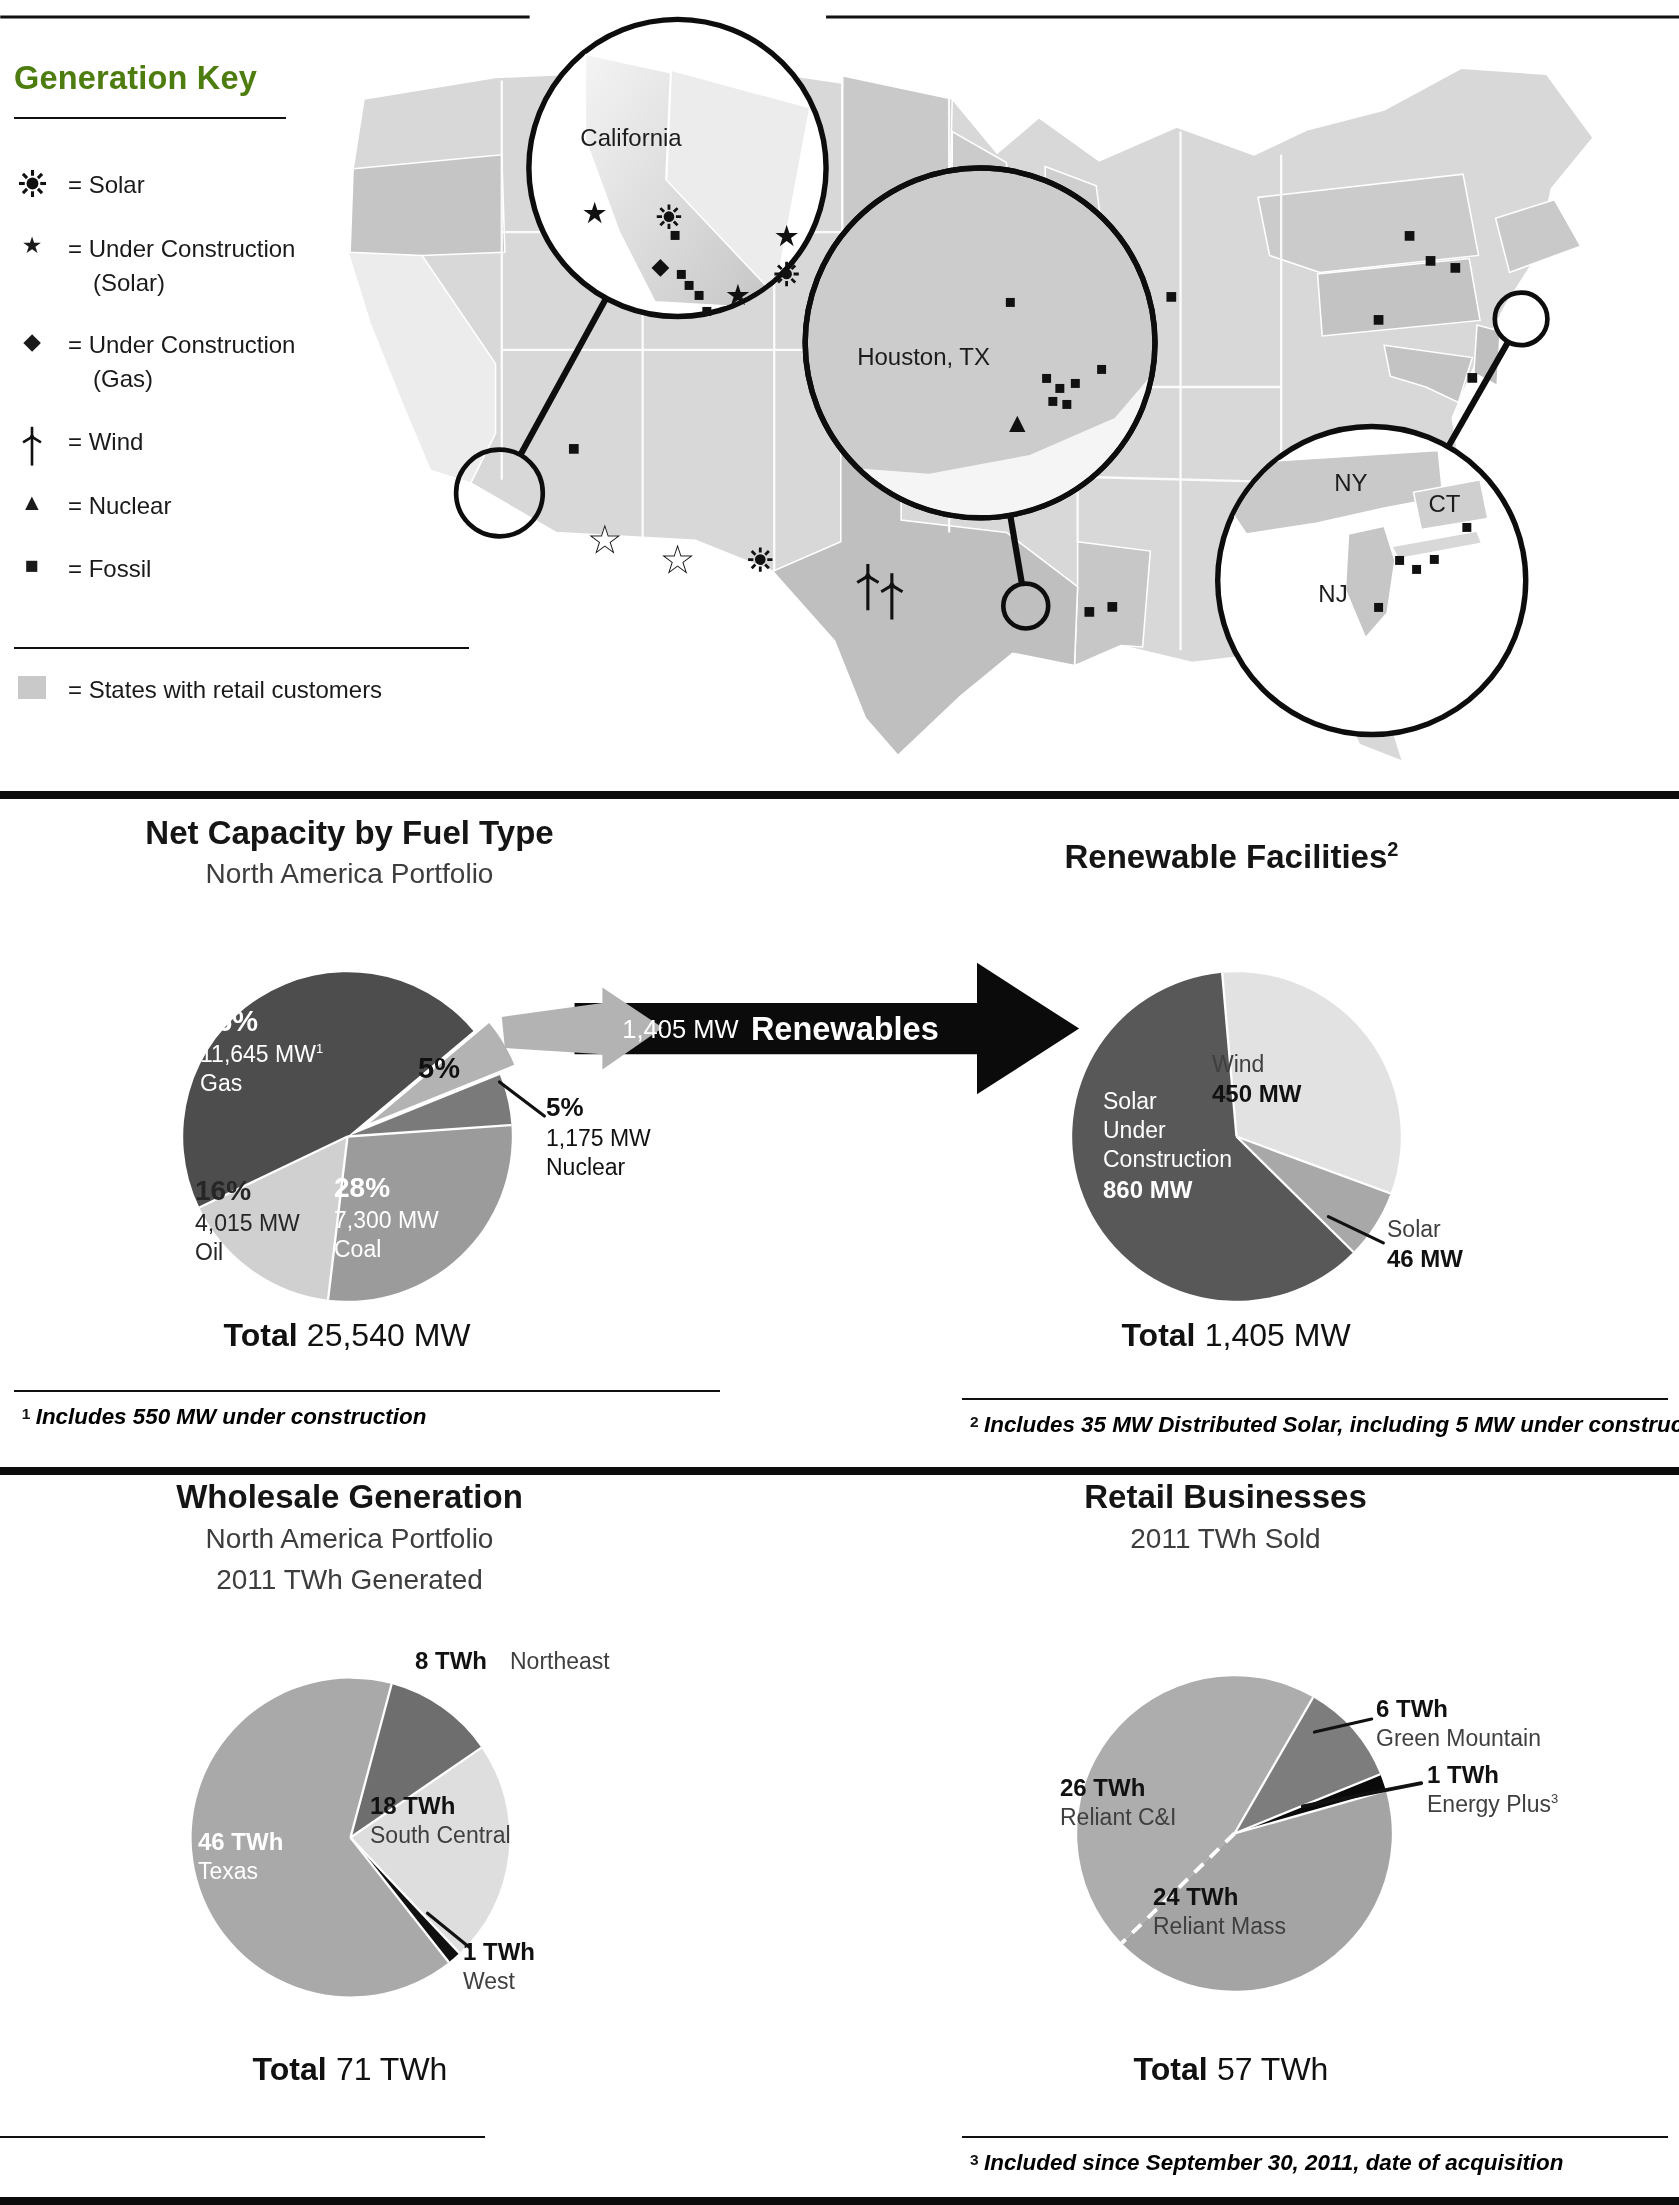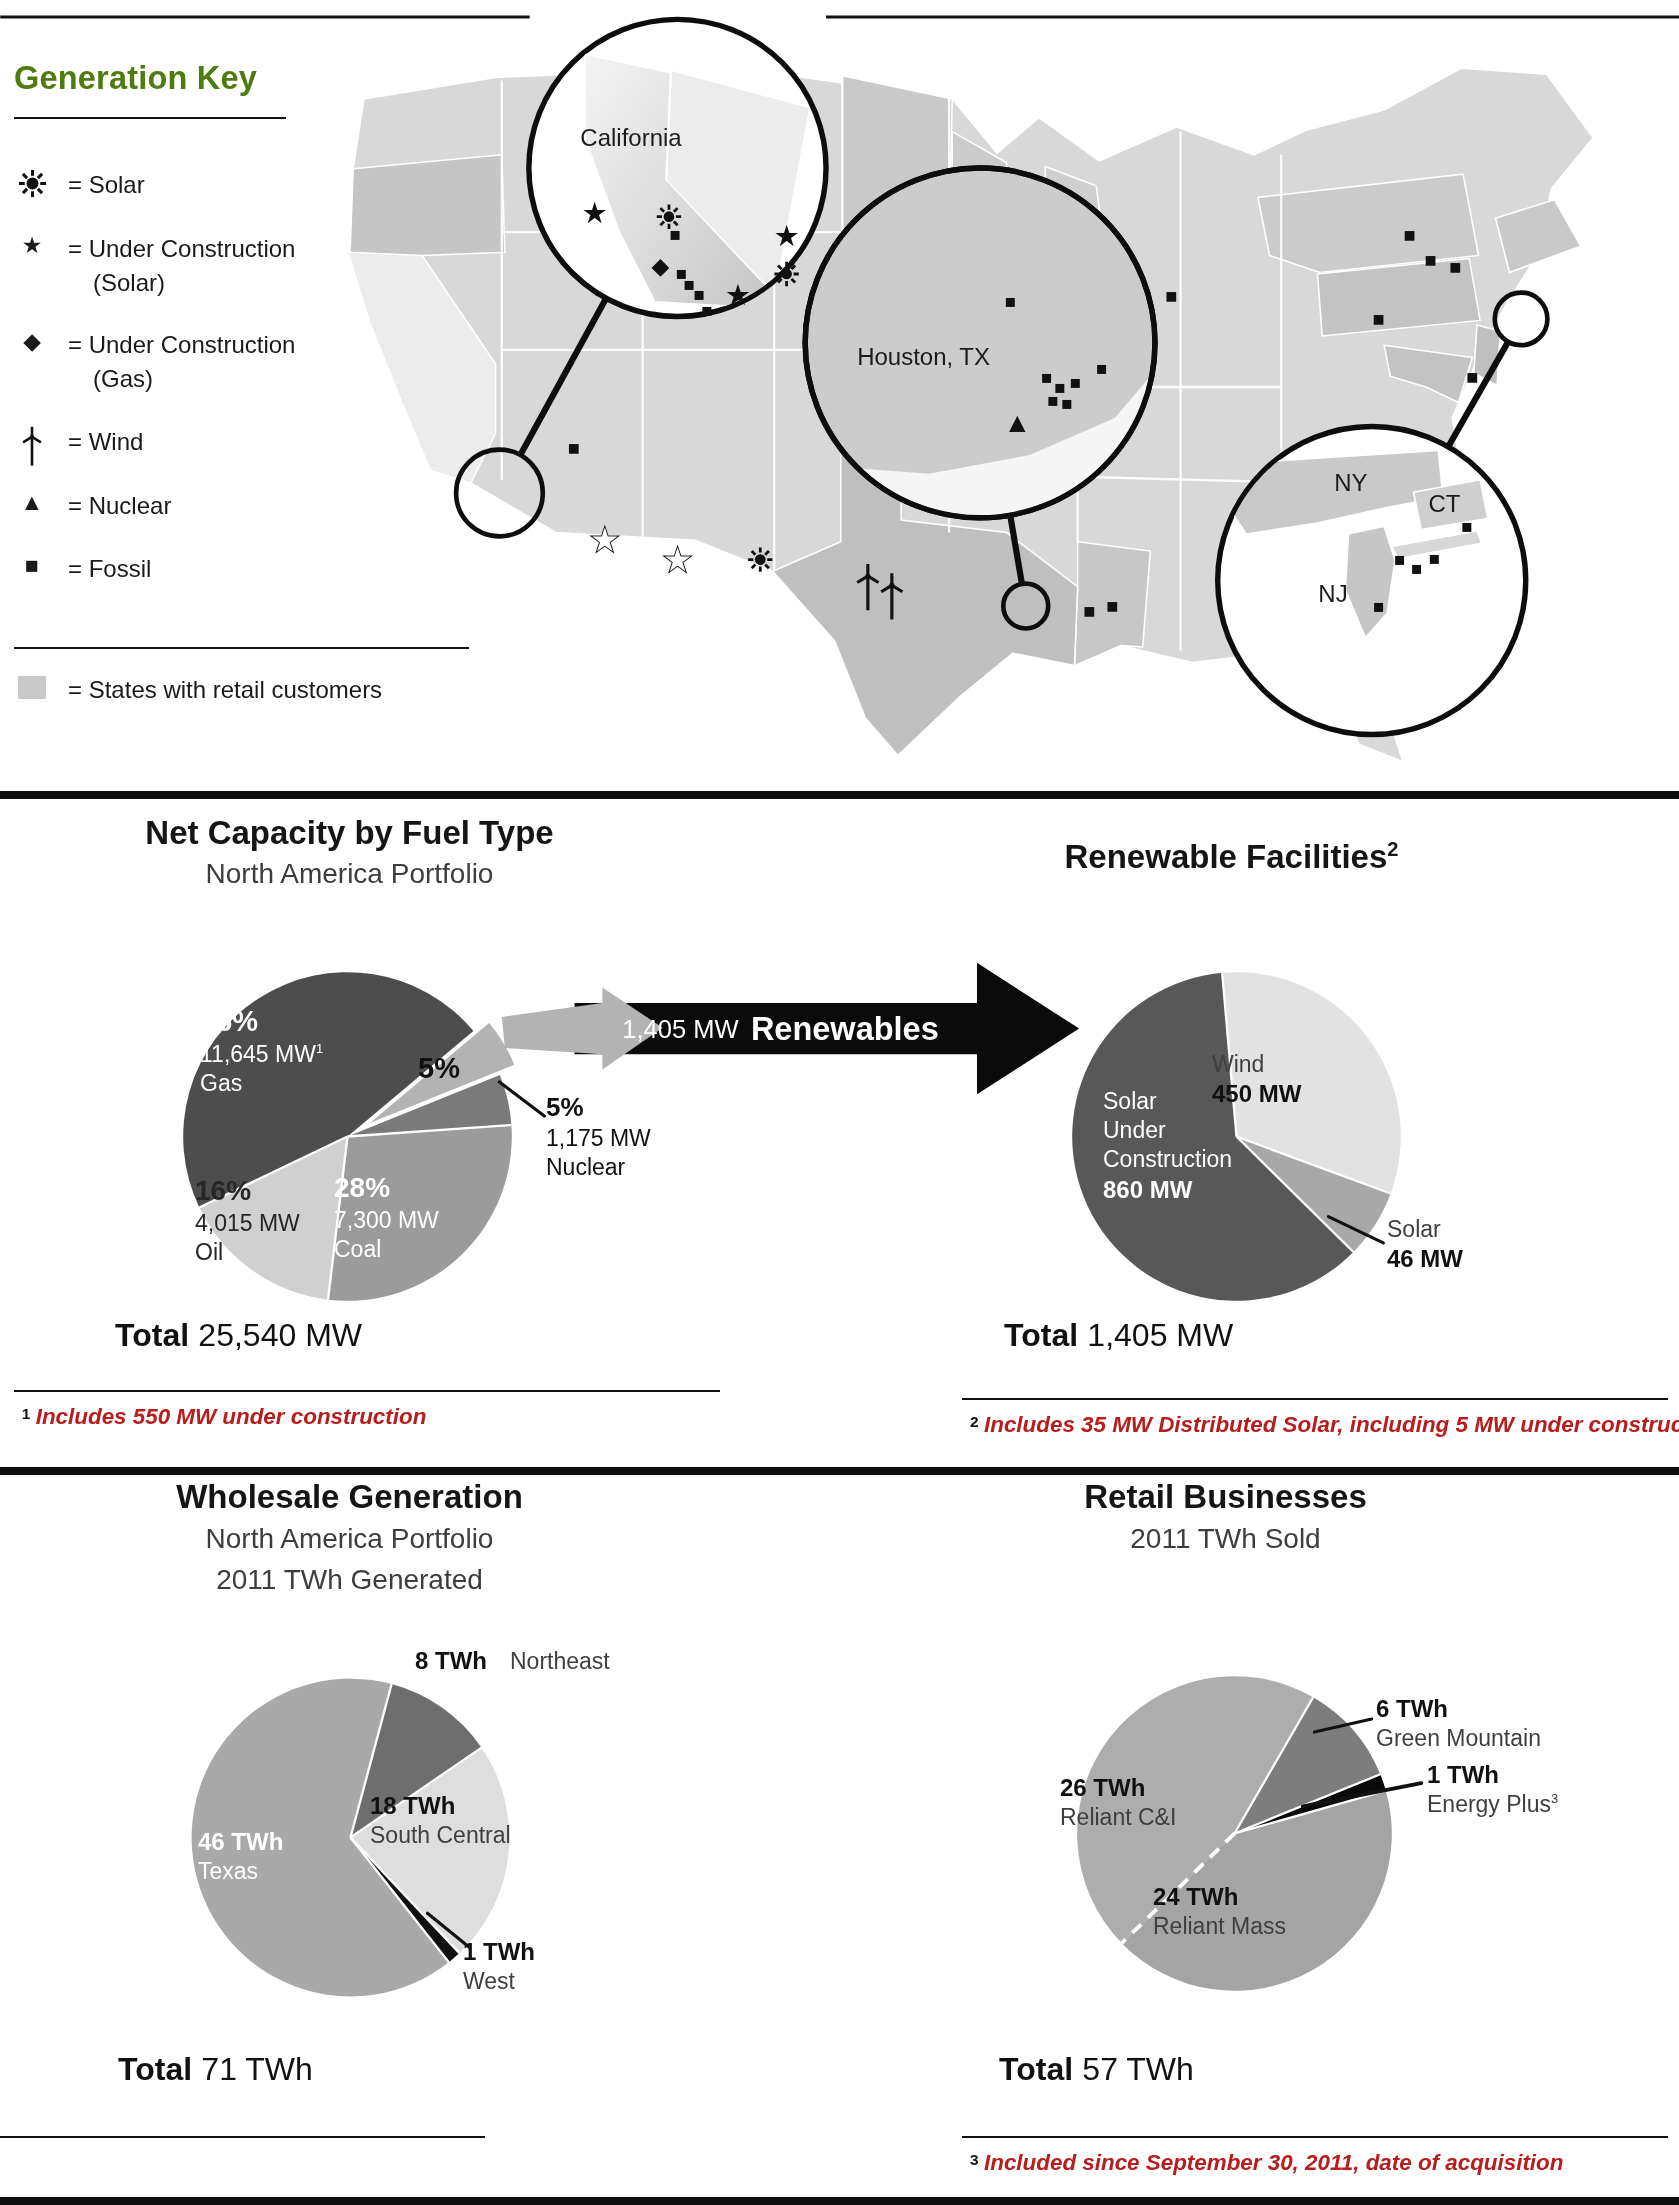--- a/index.html
+++ b/index.html
@@ -30,26 +30,26 @@
   .t-sup{font-size:20px;font-weight:bold;vertical-align:super}
   .plabel{position:absolute;z-index:5;line-height:1.27}
   .center{text-align:left}
   .white{color:#fff}
   .pct{font-size:29px;font-weight:bold}
   .pct-sm{font-size:26px;font-weight:bold}
   .sub{font-size:23px}
   .subb{font-size:24px;font-weight:bold}
   .g{color:#3f3f3f}
   .s-sup{font-size:13px;vertical-align:super}
-  .total{position:absolute;z-index:5;font-size:32px;}
+  .total{position:absolute;z-index:5;font-size:32px;text-align:center}
   .tb{font-weight:bold;margin-right:9.3px}
   .rule{position:absolute;height:2.3px;background:#111;z-index:2}
   .footnote{position:absolute;z-index:5;white-space:nowrap}
   .fn-sup{font-weight:bold;font-size:15.5px;vertical-align:super;margin-right:5.4px;font-style:normal}
-  .fn-text{font-style:italic;font-weight:bold;font-size:22.4px;color:#b91c1c}
+  .fn-text{font-style:italic;font-weight:bold;font-size:22.4px;color:#000000}
   .arrow-text{position:absolute;left:585px;top:1002px;width:391px;height:54px;display:flex;
               align-items:center;justify-content:center;gap:12.4px;z-index:5;color:#fff}
   .arrow-val{font-size:25.5px}
   .arrow-name{font-size:32.5px;font-weight:bold}
 </style>
 </head>
 <body>
 
 <div class="page">
 

